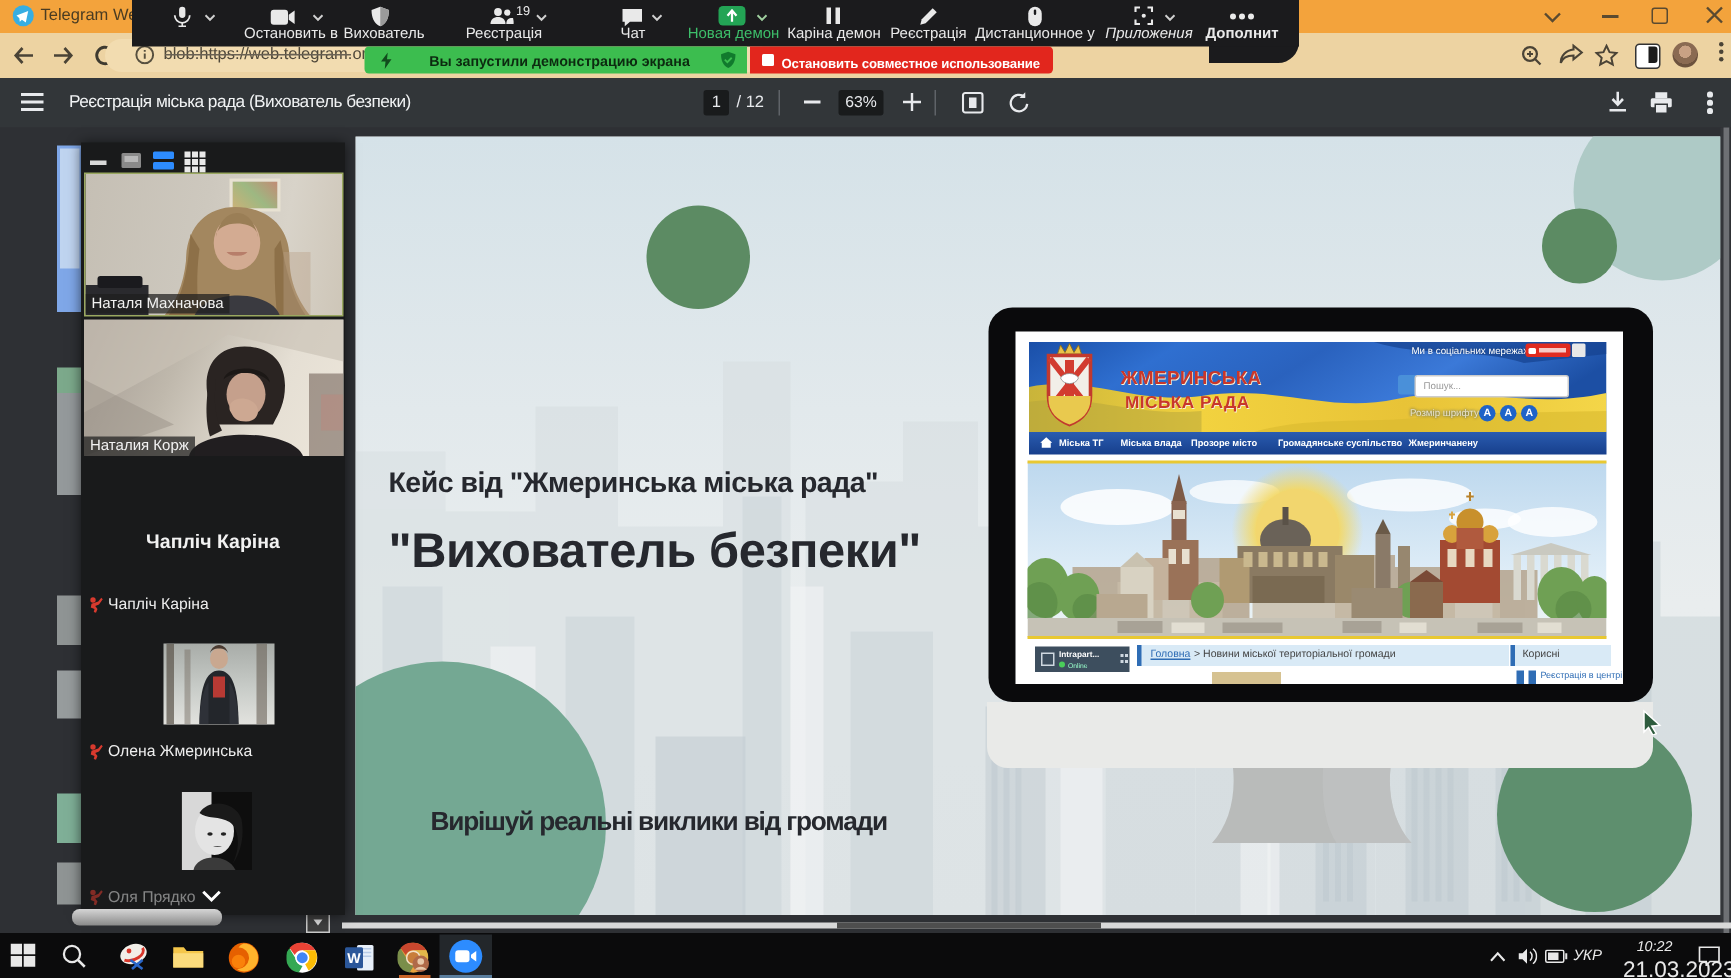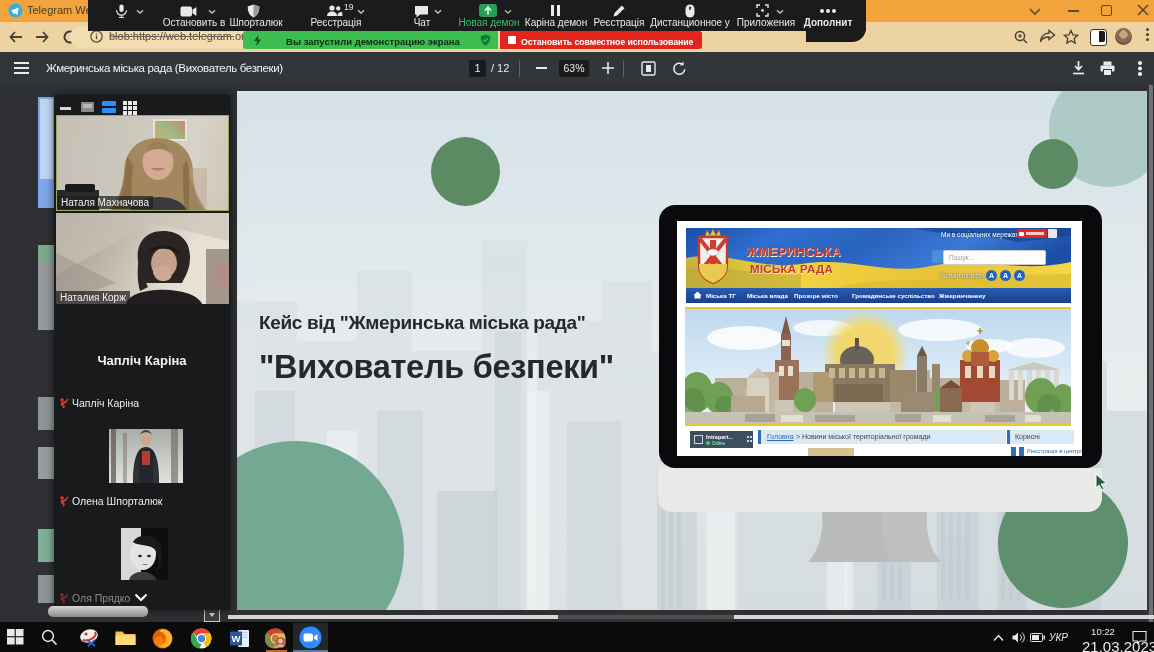--- a/index.html
+++ b/index.html
@@ -104,21 +104,21 @@
     <svg width="8" height="6" viewBox="0 0 8 6">
       <path d="M1 1.2l3 3 3-3" stroke="#CFCFCF" stroke-width="1.3" fill="none"></path>
     </svg>
   </div>
 <div class="zlabel" style="left:194px;">Остановить в</div>
 
 <svg class="abs" style="left:247px;top:4px" width="13" height="14" viewBox="0 0 13 14">
     <path d="M6.5 0.5L12.3 2.6c0 5-1.6 9-5.8 10.9C2.3 11.6.7 7.6.7 2.6z" fill="#E9E9E9"></path>
     <path d="M6.5 0.5L12.3 2.6c0 5-1.6 9-5.8 10.9z" fill="#9a9a9a"></path>
   </svg>
-<div class="zlabel" style="left:256px;">Шпорталюк</div>
+<div class="zlabel" style="left:256px;">Вихователь</div>
 
 <svg class="abs" style="left:326px;top:5px" width="17" height="12" viewBox="0 0 17 12">
     <circle cx="6" cy="3" r="2.6" fill="#E9E9E9"></circle>
     <path d="M1 11c0-3 2.2-4.6 5-4.6S11 8 11 11z" fill="#E9E9E9"></path>
     <circle cx="12.2" cy="3.4" r="2.1" fill="#E9E9E9"></circle>
     <path d="M11.5 11c.1-2.6 1-4.2 4.5-4 0 0 .6 2 .4 4z" fill="#E9E9E9"></path>
   </svg>
 <div class="abs" style="left:344px;top:2px;font-size:8.5px;color:#E9E9E9;">19</div>
 <div class="zchev" style="left:357px;">
     <svg width="8" height="6" viewBox="0 0 8 6">
@@ -164,41 +164,41 @@
 
 <svg class="abs" style="left:756px;top:4px" width="13" height="13" viewBox="0 0 13 13">
     <path d="M1 4V1h3M9 1h3v3M12 9v3H9M4 12H1V9" stroke="#E9E9E9" stroke-width="1.4" fill="none"></path>
     <circle cx="6.5" cy="6.5" r="1.4" fill="#E9E9E9"></circle>
   </svg>
 <div class="zchev" style="left:776px;">
     <svg width="8" height="6" viewBox="0 0 8 6">
       <path d="M1 1.2l3 3 3-3" stroke="#CFCFCF" stroke-width="1.3" fill="none"></path>
     </svg>
   </div>
-<div class="zlabel" style="left:766px;">Приложения</div>
+<div class="zlabel" style="left:766px;font-style:italic;">Приложения</div>
 
 <div class="abs" style="left:820px;top:9px;width:4px;height:4px;border-radius:50%;background:#E9E9E9;box-shadow:6px 0 0 #E9E9E9,12px 0 0 #E9E9E9;"></div>
 <div class="zlabel" style="left:828px;font-weight:bold;">Дополнит</div>
 
 <div class="abs" id="greenpill"></div>
 <svg class="abs" style="left:253px;top:35px" width="9" height="11" viewBox="0 0 9 11">
     <path d="M5.5 0L1 6h3L3.5 11 8 4.5H5z" fill="#114d1d"></path>
   </svg>
 <div class="abs" style="left:268px;top:36px;width:210px;text-align:center;font-size:9.5px;font-weight:bold;color:#0c2a10;">Вы запустили демонстрацию экрана</div>
 <svg class="abs" style="left:480px;top:34px" width="11" height="12" viewBox="0 0 11 12">
     <path d="M5.5 0.5L10.3 2.2c0 4.2-1.3 7.6-4.8 9.2C2 9.8.7 6.4.7 2.2z" fill="#117a2d"></path>
     <path d="M3.2 5.8l1.7 1.7 2.9-3" stroke="#3CBD4F" stroke-width="1.2" fill="none"></path>
   </svg>
 <div class="abs" id="redpill"></div>
 <div class="abs" style="left:508px;top:36px;width:8px;height:8px;background:#fff;border-radius:1px;"></div>
 <div class="abs" style="left:521px;top:37px;font-size:8.8px;font-weight:bold;color:#fff;letter-spacing:-0.1px;">Остановить совместное использование</div>
 
 <div class="abs" id="pdfbar"></div>
 <div class="abs" style="left:14px;top:62px;width:15px;height:2px;background:#E8EAED;box-shadow:0 5px 0 #E8EAED,0 10px 0 #E8EAED;"></div>
-<div class="abs" style="left:46px;top:62px;font-size:11.5px;font-weight:normal;color:#F1F3F4;letter-spacing:-0.35px;">Жмеринська міська рада (Вихователь безпеки)</div>
+<div class="abs" style="left:46px;top:62px;font-size:11.5px;font-weight:normal;color:#F1F3F4;letter-spacing:-0.35px;">Реєстрація міська рада (Вихователь безпеки)</div>
 <div class="abs" style="left:469px;top:60px;width:17px;height:17px;background:#191B1C;border-radius:2px;color:#E8EAED;font-size:11px;text-align:center;line-height:17px;">1</div>
 <div class="abs" style="left:491px;top:62px;font-size:11px;color:#E8EAED;">/ 12</div>
 <div class="abs" style="left:519px;top:60px;width:1px;height:17px;background:#5F6368;"></div>
 <div class="abs" style="left:536px;top:67px;width:11px;height:2px;background:#E8EAED;"></div>
 <div class="abs" style="left:559px;top:60px;width:30px;height:17px;background:#191B1C;border-radius:2px;color:#E8EAED;font-size:10.5px;text-align:center;line-height:17px;">63%</div>
 <svg class="abs" style="left:602px;top:62px" width="12" height="12" viewBox="0 0 12 12">
     <path d="M6 0v12M0 6h12" stroke="#E8EAED" stroke-width="1.6"></path>
   </svg>
 <div class="abs" style="left:623px;top:60px;width:1px;height:17px;background:#5F6368;"></div>
 <svg class="abs" style="left:641px;top:61px" width="15" height="15" viewBox="0 0 15 15">
@@ -309,20 +309,21 @@
     </svg>
 
     <div class="circ" style="left:812px;top:-22px;width:118px;height:118px;background:#AECAC6;"></div>
     <div class="circ" style="left:194px;top:46px;width:69px;height:69px;background:#5C8B63;"></div>
     <div class="circ" style="left:791px;top:48px;width:50px;height:50px;background:#5C8B63;"></div>
     <div class="circ" style="left:-51px;top:350px;width:218px;height:218px;background:#74A893;"></div>
     <div class="circ" style="left:761px;top:387px;width:130px;height:130px;background:#5E8F6E;"></div>
 
     <div class="abs" style="left:22px;top:221px;font-size:19px;font-weight:bold;color:#26282E;letter-spacing:-0.35px;">Кейс від "Жмеринська міська рада"</div>
     <div class="abs" style="left:22px;top:258px;font-size:32.5px;font-weight:bold;color:#26282E;letter-spacing:-0.3px;">"Вихователь безпеки"</div>
+    <div class="abs" style="left:50px;top:446px;font-size:17.5px;font-weight:bold;color:#26282E;letter-spacing:-0.8px;">Вирішуй реальні виклики від громади</div>
 
     <div class="abs" style="left:421px;top:377px;width:444px;height:44px;background:#E9EAE8;border-radius:0 0 14px 14px;"></div>
     <svg class="abs" style="left:560px;top:421px" width="155" height="50" viewBox="0 0 155 50">
       <path d="M25 0h105c-2 20 3 38 14 50H11C22 38 27 20 25 0z" fill="#B9BBBA"></path>
       <path d="M25 0h105c-2 20 3 38 14 50h-50C86 38 84 20 85 0z" fill="#C4C6C5" opacity="0.5"></path>
     </svg>
     <div class="abs" style="left:422px;top:114px;width:443px;height:263px;background:#0A0A0C;border-radius:16px;"></div>
     <div class="abs" style="left:440px;top:130px;width:405px;height:235px;background:#ffffff;overflow:hidden;" id="website">
 
       <svg class="abs" style="left:9px;top:7px" width="385" height="60" viewBox="0 0 385 60">
@@ -605,21 +606,21 @@
 <svg class="abs" style="left:1012px;top:632px" width="13" height="11" viewBox="0 0 13 11">
     <path d="M0.5 3.5h2.5L6 0.5v10L3 7.5H0.5z" fill="#E8E8E8"></path>
     <path d="M8 2.5a4 4 0 0 1 0 6M10 0.5a6.5 6.5 0 0 1 0 10" stroke="#E8E8E8" stroke-width="1" fill="none"></path>
   </svg>
 <svg class="abs" style="left:1030px;top:633px" width="15" height="9" viewBox="0 0 15 9">
     <rect x="0.5" y="0.5" width="12" height="8" rx="1" stroke="#E8E8E8" stroke-width="1" fill="none"></rect>
     <rect x="2" y="2" width="7" height="5" fill="#E8E8E8"></rect>
     <rect x="13.5" y="2.5" width="1.5" height="4" fill="#E8E8E8"></rect>
   </svg>
 <div class="abs" style="left:1049px;top:632px;font-size:10px;color:#E8E8E8;font-style:italic;">УКР</div>
-<div class="abs" style="left:1082px;top:626px;width:42px;text-align:center;font-size:9.5px;color:#E8E8E8;">10:22</div>
+<div class="abs" style="left:1082px;top:626px;width:42px;text-align:center;font-size:9.5px;color:#E8E8E8;font-style:italic;">10:22</div>
 <div class="abs" style="left:1082px;top:638px;width:42px;text-align:left;font-size:15px;color:#E8E8E8;">21.03.2023</div>
 <svg class="abs" style="left:1132px;top:630px" width="15" height="14" viewBox="0 0 15 14">
     <path d="M1 1.5h13v9.5H8l-2.5 2.5v-2.5H1z" stroke="#E8E8E8" stroke-width="1.1" fill="none"></path>
   </svg>
 
 <div class="abs" id="panel">
 
   <div class="abs" style="left:6px;top:12px;width:11px;height:2.5px;background:#D8D8D8;"></div>
   <div class="abs" style="left:27px;top:7px;width:13px;height:10px;background:#8A8A8A;border-radius:1px;">
       <div style="position:absolute;left:2px;top:2px;width:9px;height:4px;background:#B8B8B8;"></div>
@@ -679,21 +680,21 @@
       <path d="M24 54 C24 30 28 18 37 18 C46 18 50 30 50 54z" fill="#23262B"></path>
       <path d="M33 22 h8 v14 h-8z" fill="#B83A34"></path>
       <path d="M24 54 C24 38 28 28 30 26 L30 54z M50 54 C50 38 46 28 44 26 L44 54z" fill="#2E3138"></path>
     </svg>
   </div>
 
   <svg class="abs" style="left:4px;top:401px" width="11" height="11" viewBox="0 0 11 11">
       <circle cx="4" cy="2" r="1.8" fill="#D83A2E"></circle>
       <path d="M3 4.5 L7.5 3 L9.5 0.5 L10.5 1.5 L8 5 L5.5 6 L7 8 L6 10.5 L4.5 10 L5 8 L2.5 7 L3 4.5z" fill="#D83A2E"></path>
     </svg>
-  <div class="plist" style="left:18px;top:400px;">Олена Шпорталюк</div>
+  <div class="plist" style="left:18px;top:400px;">Олена Жмеринська</div>
 
   <div class="abs" style="left:67px;top:433px;width:47px;height:52px;overflow:hidden;background:#0E0E0E;">
     <svg width="47" height="52" viewBox="0 0 47 52" style="position:absolute;left:0;top:0;">
       <rect x="0" y="0" width="20" height="52" fill="#D8D8D8"></rect>
       <ellipse cx="22" cy="26" rx="13" ry="16" fill="#E4E4E4"></ellipse>
       <path d="M12 14 C18 4 36 6 40 18 C42 28 40 40 34 48 C40 36 38 24 32 20 C26 16 16 18 12 14z" fill="#1A1A1A"></path>
       <path d="M8 52 C10 42 30 40 36 52z" fill="#3A3A3A"></path>
       <ellipse cx="19" cy="28" rx="1.8" ry="1.2" fill="#222"></ellipse>
         <ellipse cx="28" cy="28" rx="1.8" ry="1.2" fill="#222"></ellipse>
       <path d="M21 36 a4 2 0 0 0 6 0" fill="#555"></path>

